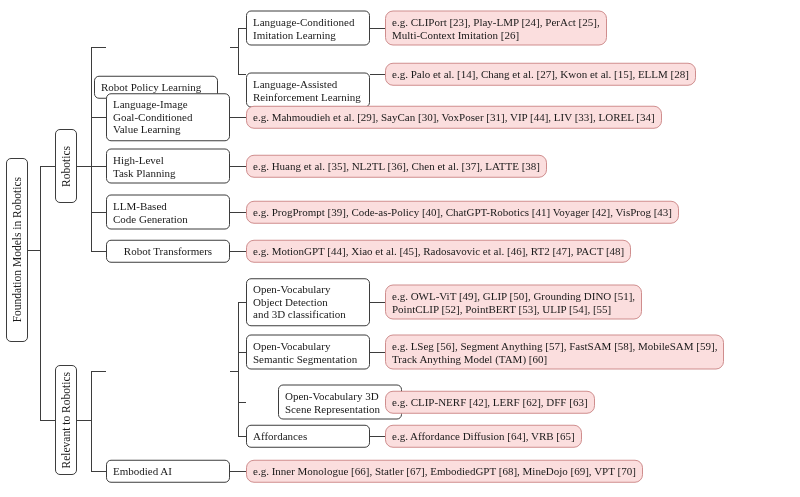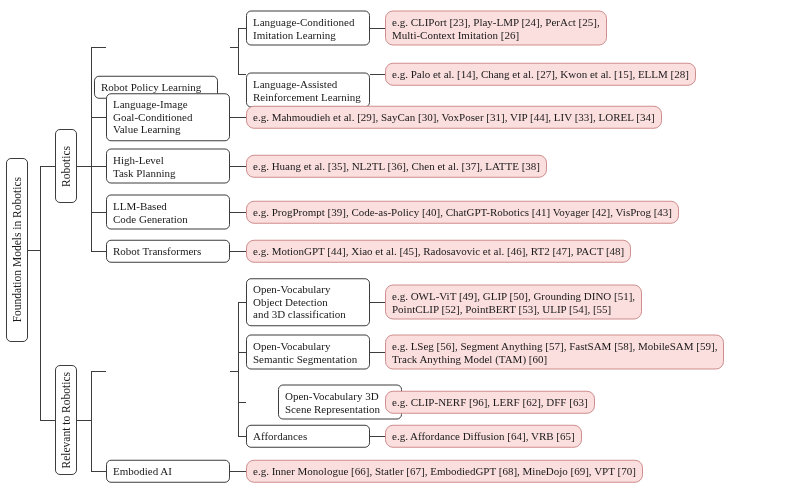--- a/index.html
+++ b/index.html
@@ -81,21 +81,21 @@
   <div class="node" style="left:106px; top:117px;">Language-Image
 Goal-Conditioned
 Value Learning</div>
 
   <div class="node" style="left:106px; top:166px;">High-Level
 Task Planning</div>
 
   <div class="node" style="left:106px; top:212px;">LLM-Based
 Code Generation</div>
 
-  <div class="node" style="left:106px; top:251px;">Robot Transformers</div>
+  <div class="node" style="left:106px; top:251px;text-align:center;">Robot Transformers</div>
 
   <div class="node" style="left:246px; top:28px;">Language-Conditioned
 Imitation Learning</div>
 
   <div class="node" style="left:246px; top:74px;margin-top:16px;">Language-Assisted
 Reinforcement Learning</div>
 
 
   <div class="node" style="left:106px; top:471px;">Embodied AI</div>
 
@@ -123,19 +123,19 @@
   <div class="leaf" style="left:246px; top:212px;">e.g. ProgPrompt [39], Code-as-Policy [40], ChatGPT-Robotics [41] Voyager [42], VisProg [43]</div>
 
   <div class="leaf" style="left:246px; top:251px;border-radius:8px;">e.g. MotionGPT [44], Xiao et al. [45], Radosavovic et al. [46], RT2 [47], PACT [48]</div>
 
   <div class="leaf" style="left:385px; top:302px;">e.g. OWL-ViT [49], GLIP [50], Grounding DINO [51],
 PointCLIP [52], PointBERT [53], ULIP [54], [55]</div>
 
   <div class="leaf" style="left:385px; top:352px;">e.g. LSeg [56], Segment Anything [57], FastSAM [58], MobileSAM [59],
 Track Anything Model (TAM) [60]</div>
 
-  <div class="leaf" style="left:385px; top:402px;">e.g. CLIP-NERF [96], LERF [62], DFF [63]</div>
+  <div class="leaf" style="left:385px; top:402px;">e.g. CLIP-NERF [42], LERF [62], DFF [63]</div>
 
   <div class="leaf" style="left:385px; top:436px;">e.g. Affordance Diffusion [64], VRB [65]</div>
 
   <div class="leaf" style="left:246px; top:471px;">e.g. Inner Monologue [66], Statler [67], EmbodiedGPT [68], MineDojo [69], VPT [70]</div>
 
 </div>
 
 </body></html>

